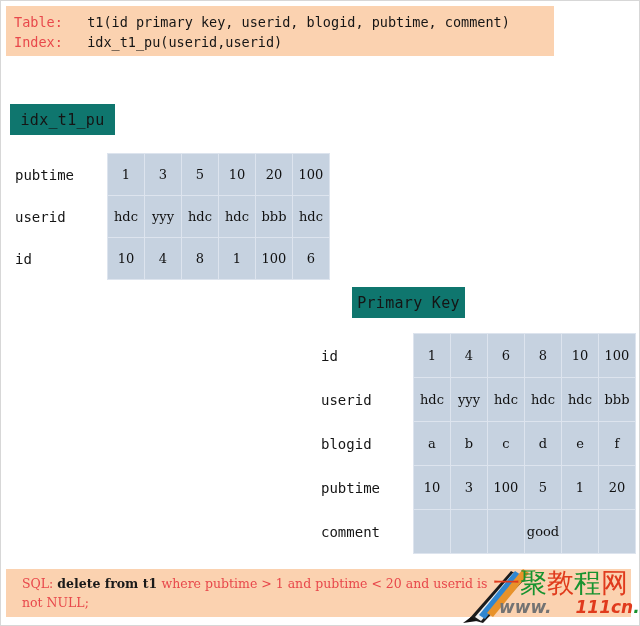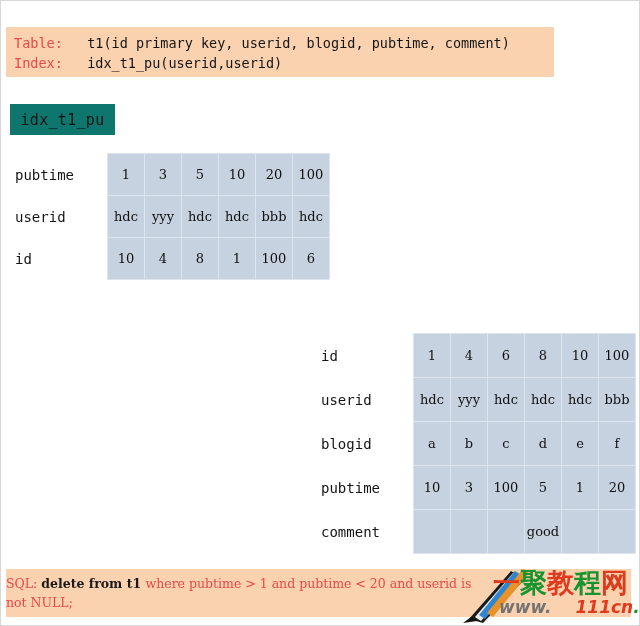--- a/index.html
+++ b/index.html
@@ -21,21 +21,20 @@
   
   .schema-banner {
     position: absolute;
     left: 5px;
     top: 5px;
     width: 548px;
     height: 50px;
     background: #fbd2b0;
     box-sizing: border-box;
     padding: 6px 0 0 8px;
-    margin-top: 21px;
   }
   .schema-line {
     font-family: "DejaVu Sans Mono", "Liberation Mono", monospace;
     font-size: 13.5px;
     line-height: 20px;
     white-space: pre;
     color: #1a1a1a;
   }
   .schema-key {
     color: #e8484b;
@@ -108,21 +107,21 @@
 
   
   .sql-banner {
     position: absolute;
     left: 5px;
     top: 568px;
     width: 625px;
     height: 48px;
     background: #fbd2b0;
     box-sizing: border-box;
-    padding: 5px 0 0 0;
+    padding: 5px 0 0 16px;
     overflow: hidden;
   }
   .sql-line {
     font-family: "DejaVu Serif", "Liberation Serif", serif;
     font-size: 12.5px;
     line-height: 19px;
     white-space: pre;
     color: #e8484b;
   }
   .sql-red { color: #e8484b; }
@@ -136,21 +135,21 @@
     width: 188px;
     height: 56px;
     pointer-events: none;
   }
   .wm-cn {
     position: absolute;
     left: 40px;
     top: -2px;
     font-family: "DejaVu Sans", "Liberation Sans", sans-serif;
     font-size: 27px;
-    font-weight: bold;
+    font-weight: normal;
     letter-spacing: 0px;
     white-space: nowrap;
   }
   .wm-url {
     position: absolute;
     left: 46px;
     top: 30px;
     font-family: "DejaVu Sans", "Liberation Sans", sans-serif;
     font-size: 17px;
     font-weight: bold;
@@ -198,20 +197,21 @@
         <td class="cell">10</td>
         <td class="cell">4</td>
         <td class="cell">8</td>
         <td class="cell">1</td>
         <td class="cell">100</td>
         <td class="cell">6</td>
       </tr>
     </tbody>
   </table>
 
+  <div id="pk-chip" class="chip">Primary Key</div>
 
   <table id="pk-table" class="matrix">
     <tbody>
       <tr>
         <td class="rowlabel">id</td>
         <td class="cell">1</td>
         <td class="cell">4</td>
         <td class="cell">6</td>
         <td class="cell">8</td>
         <td class="cell">10</td>

